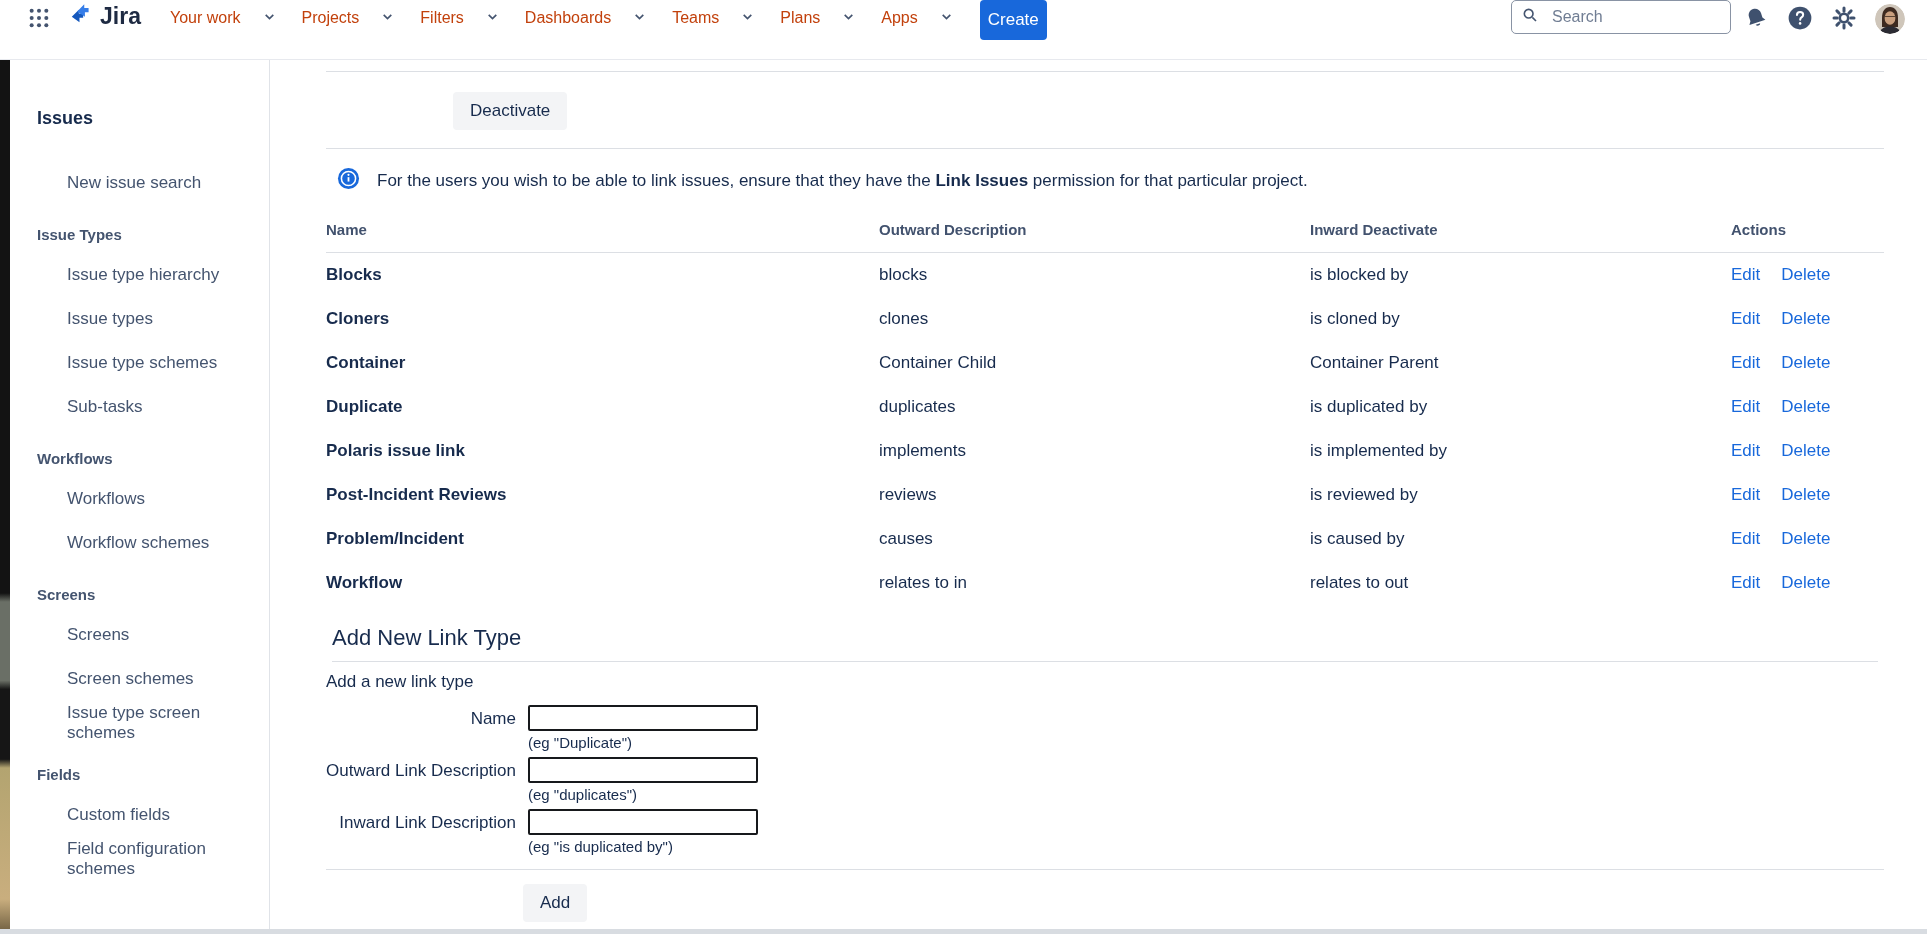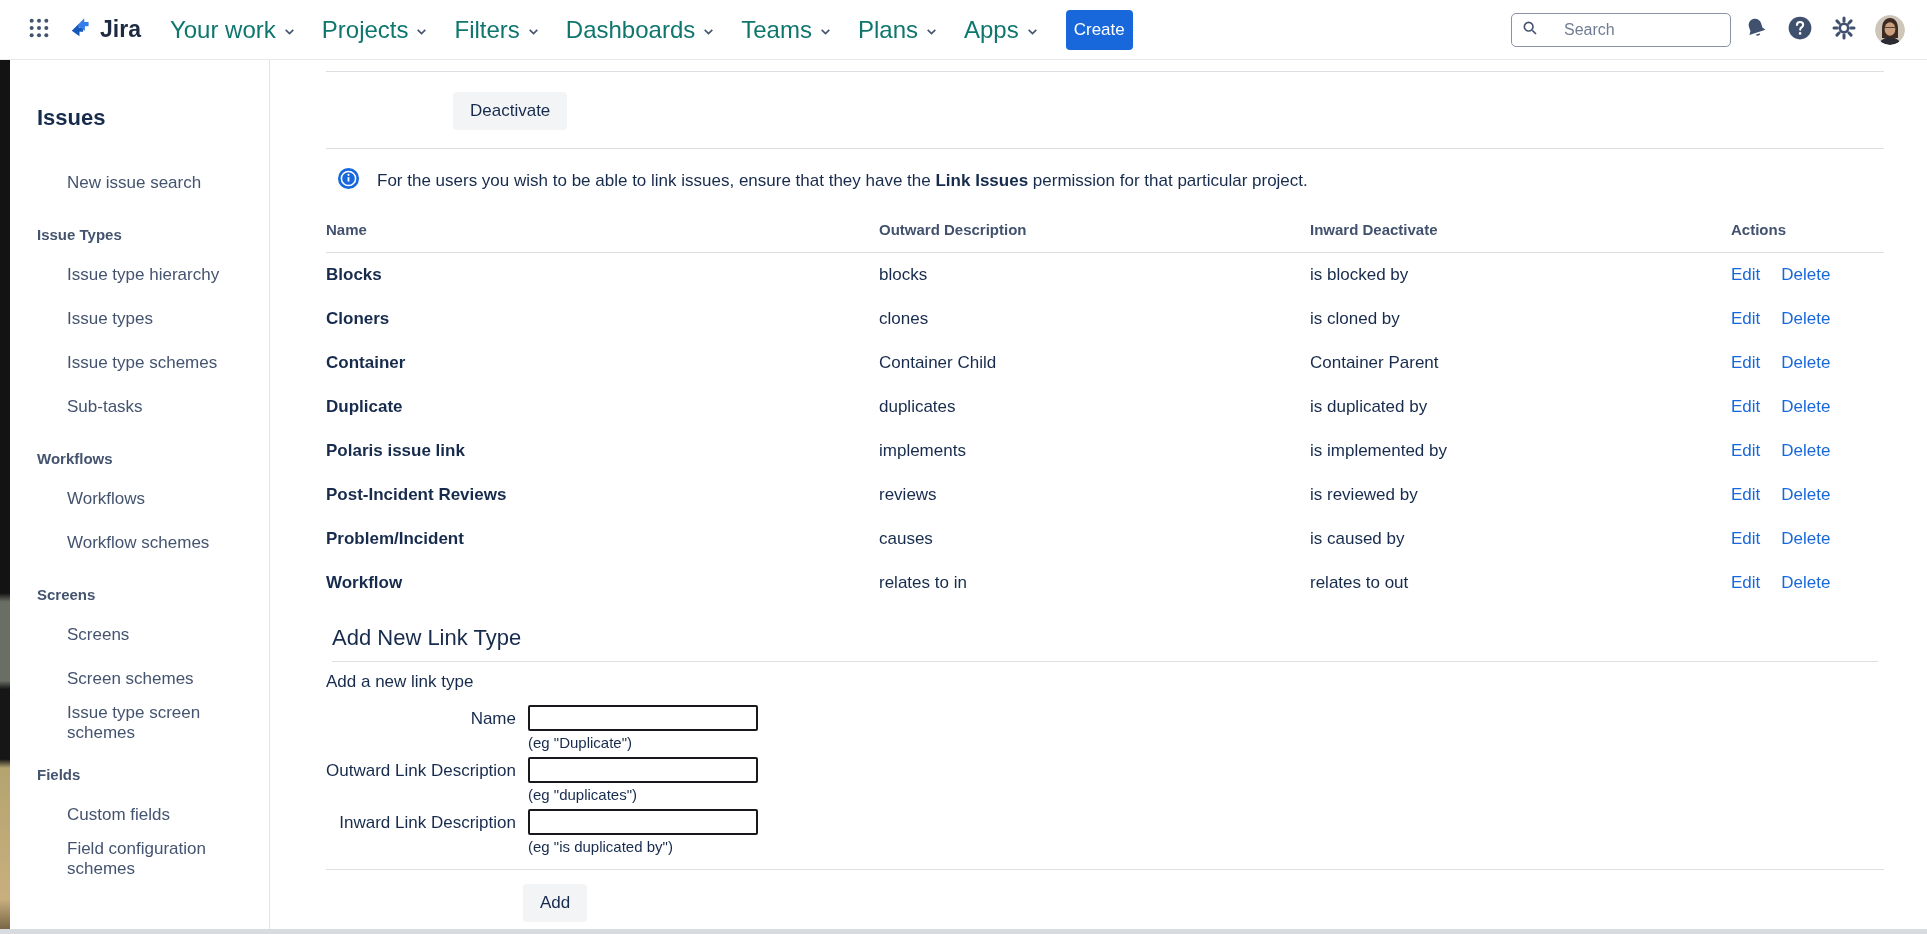--- a/index.html
+++ b/index.html
@@ -5,48 +5,48 @@
   * { box-sizing: border-box; }
   html,body { margin:0; padding:0; }
   body {
     width:1927px; height:934px; overflow:hidden;
     font-family:"Liberation Sans", sans-serif;
     background:#ffffff; color:#172B4D;
   }
 
   
   .topnav {
-    height:60px; display:flex; align-items:center;
+    height:60px; display:flex; align-items:flex-start;
     padding:0 18px 0 20px; gap:2px;
     border-bottom:1px solid #E7E9EE; background:#fff;
   }
   .nav-iconbtn {
     width:38px; height:38px; border:none; background:none; border-radius:4px;
     display:flex; align-items:center; justify-content:center; cursor:pointer;
   }
   .logo {
     display:flex; align-items:center; gap:6px; margin:0 14px 0 8px;
     font-size:23px; font-weight:600; color:#1E2A42; text-decoration:none; cursor:pointer;
   }
   .nav-menu { display:flex; align-items:center; }
   .nav-item {
-    display:flex; align-items:center; gap:7px;
+    display:flex; align-items:center; gap:22px;
     background:none; border:none; cursor:pointer;
-    font-family:inherit; font-size:24px; font-weight:500; color:#0f766e;
+    font-family:inherit; font-size:16px; font-weight:500; color:#c2410c;
     padding:9px 13px; border-radius:4px;
   }
   .create-btn {
     background:#1868DB; color:#fff; border:none; border-radius:4px;
     font-family:inherit; font-size:17px; font-weight:500;
     padding:10px 8px; margin-left:12px; cursor:pointer;
   }
   .search {
     margin-left:auto; width:220px; height:34px;
     border:1px solid #8993A4; border-radius:5px; background:#fff;
-    display:flex; align-items:center; gap:24px; padding:0 10px;
+    display:flex; align-items:center; gap:12px; padding:0 10px;
   }
   .search input {
     border:none; outline:none; width:100%;
     font-family:inherit; font-size:16px; color:#172B4D; background:transparent;
   }
   .search input::placeholder { color:#707D93; }
   .icon-btn {
     width:38px; height:38px; border:none; background:none; border-radius:50%;
     display:flex; align-items:center; justify-content:center; cursor:pointer; margin-left:4px;
   }
@@ -59,21 +59,21 @@
     width:10px; flex:0 0 10px;
     background:linear-gradient(180deg,#131313 0%,#131313 61%,#6a6f66 62%,#6a6f66 71%,#161616 72%,#161616 80%,#b3a470 81%,#c9ae7e 96%,#6b5b3e 100%);
   }
 
   
   .sidebar {
     width:260px; flex:0 0 260px; background:#fff;
     border-right:1px solid #E0E3E8;
     padding:36px 10px 0 27px; overflow:hidden;
   }
-  .side-title { font-size:22px; font-weight:700; color:#172B4D; height:44px; line-height:44px; margin-bottom:21px; }
+  .side-title { font-size:18px; font-weight:700; color:#172B4D; height:44px; line-height:44px; margin-bottom:21px; }
   .side-sub { font-size:15px; font-weight:700; color:#44546F; height:38px; display:flex; align-items:center; margin-top:10px; }
   .side-item { font-size:17px; color:#44546F; height:44px; display:flex; align-items:center; cursor:pointer;margin-left:30px; }
 
   
   .main { flex:1 1 auto; padding:0 43px 0 56px; overflow:hidden; background:#fff; }
   .rule { border:none; border-top:1px solid #DCDFE4; margin:0; }
   .rule-top { margin-top:11px; }
 
   .deactivate-row { margin:20px 0 18px 127px; }
   .gray-btn {

